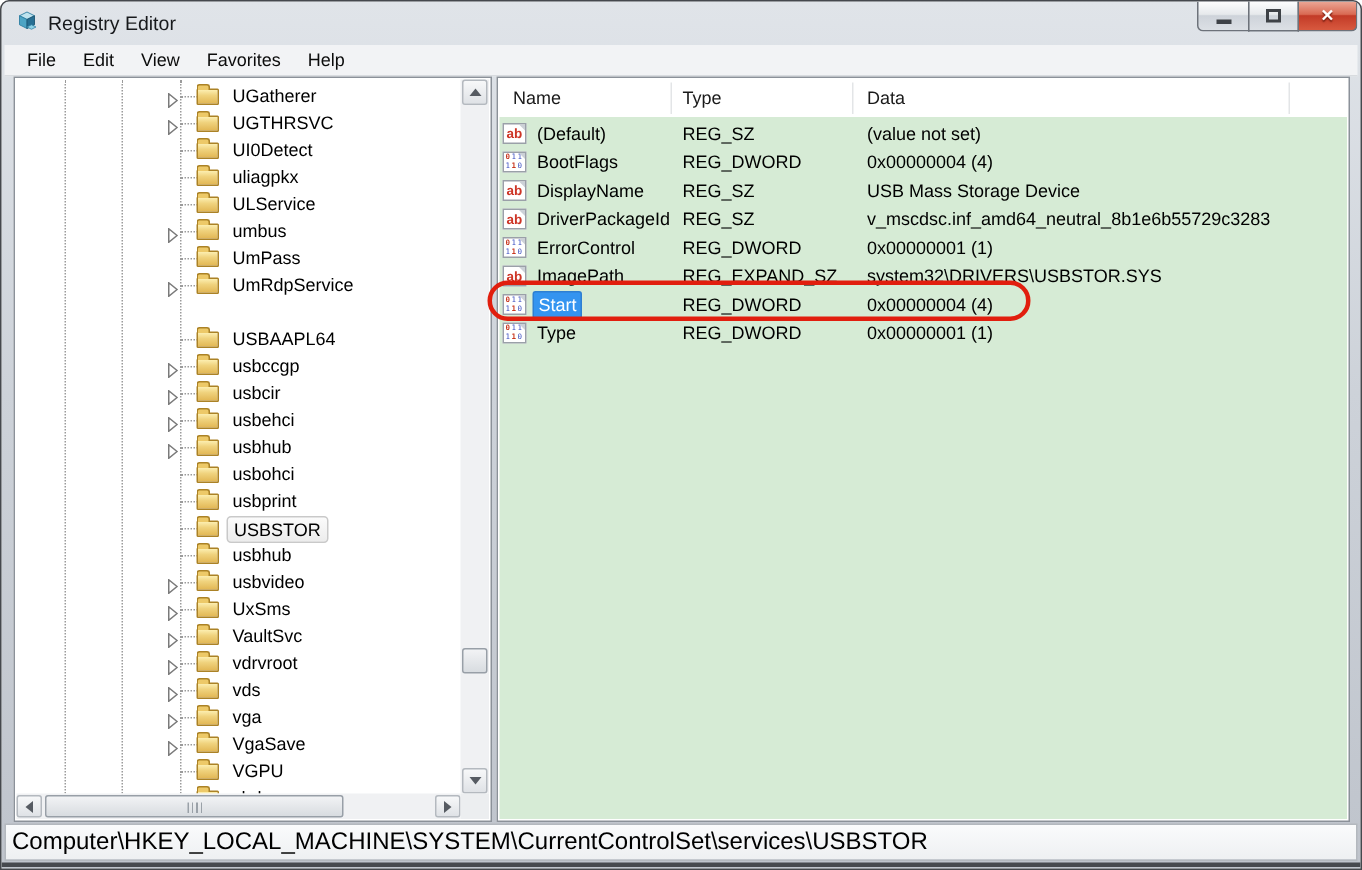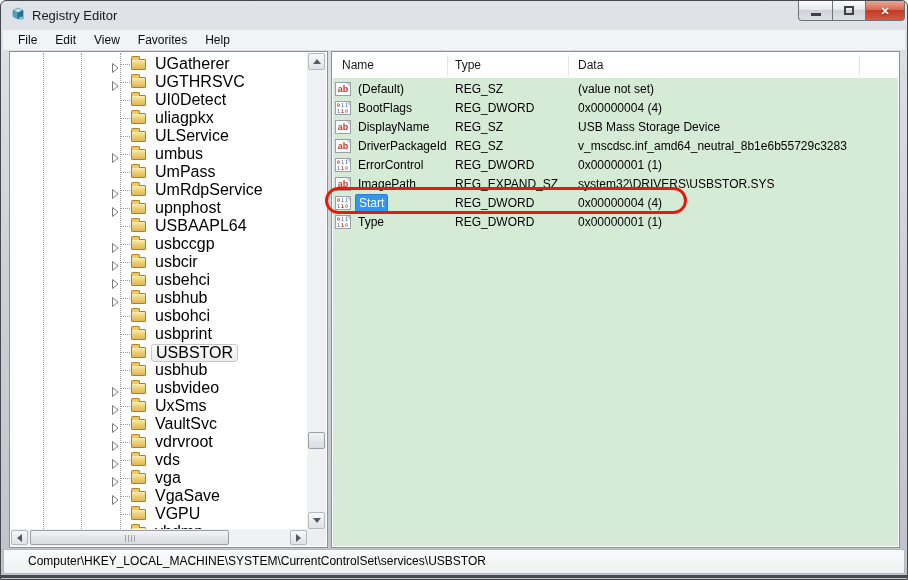--- a/index.html
+++ b/index.html
@@ -37,21 +37,21 @@
   .tree-rows { position:absolute; left:1px; top:1px; right:20px; bottom:18px; overflow:hidden; }
   .guide { position:absolute; top:0; bottom:0; width:0; border-left:1px dotted #9b9b9b; }
   .trow { position:absolute; left:0; right:0; height:18px; }
   .texp { position:absolute; left:99px; top:4px; width:10px; height:10px; }
   .tdots { position:absolute; left:109px; top:9px; width:12px; border-top:1px dotted #9b9b9b; }
   .folder { position:absolute; left:120px; top:4px; width:15px; height:11px;
     background:linear-gradient(180deg,#fceeb0 0%,#f0d37e 40%,#e2b754 100%);
     border:1px solid #ab8226; border-radius:1px; }
   .folder::before { content:""; position:absolute; left:-1px; top:-4px; width:7px; height:3px;
     background:#edc968; border:1px solid #ab8226; border-bottom:none; border-radius:2px 2px 0 0; }
-  .tlabel { position:absolute; left:140px; top:0; font-size:16px; line-height:18px; color:#000; padding:0 4px; white-space:nowrap; }
+  .tlabel { position:absolute; left:140px; top:0; font-size:12px; line-height:18px; color:#000; padding:0 4px; white-space:nowrap; }
   .tlabel.tsel { background:linear-gradient(180deg,#fbfbfb,#ececec); border:1px solid #c9c9c9;
     border-radius:3px; line-height:16px; top:1px; }
 
   
   .vscroll { position:absolute; top:1px; right:1px; width:19px; bottom:18px; background:#f0f1f3; }
   .hscroll { position:absolute; left:1px; bottom:1px; right:20px; height:17px; background:#f0f1f3; }
   .scorner { position:absolute; right:1px; bottom:1px; width:19px; height:17px; background:#eceef0; }
   .sbtn { position:absolute; background:linear-gradient(180deg,#f7f8f9,#dfe2e6); border:1px solid #b4b9bf;
     border-radius:2px; display:flex; align-items:center; justify-content:center; }
   .sbtn.u { left:1px; right:1px; top:0; height:17px; }
@@ -88,21 +88,21 @@
   .bin-line { display:block; font-size:5px; line-height:5px; letter-spacing:1px; color:#3a4fc0; margin-top:1px; font-family:"DejaVu Sans Mono", monospace; }
   .bin-line b { color:#c8371f; font-weight:bold; }
 
   
   .annotation { position:absolute; left:324px; top:186px; width:362px; height:27px;
     border:3px solid var(--red,#e11e0e); border-radius:14px; z-index:40; pointer-events:none; }
 
   
   .statusbar { position:absolute; left:2px; right:2px; top:548px; height:25px;
     background:linear-gradient(180deg,#fafbfc,#eef0f2); border:1px solid #b3b8be;
-    font-size:12px; color:#000; line-height:23px; padding-left:24px; }
+    font-size:16px; color:#000; line-height:23px; padding-left:4px; }
   .bottom-edge { position:absolute; left:0; right:0; top:574px; height:3px; background:#46494e; }
 </style>
 </head>
 <body>
 
 <div class="window">
 
   <div class="titlebar">
     <span class="app-icon">
       <svg width="16" height="16" viewBox="0 0 16 16">
@@ -182,28 +182,20 @@
           <span class="tlabel">UmPass</span>
         </div>
         <div class="trow" style="top: 128px;">
           <span class="texp"><svg width="10" height="10" viewBox="0 0 10 10">
               <path d="M2.5 0.5 L8 5 L2.5 9.5 Z" fill="#ffffff" stroke="#7a7a7a"></path>
             </svg></span>
           <div class="tdots"></div>
           <div class="folder"></div>
           <span class="tlabel">UmRdpService</span>
         </div>
-        <div class="trow" style="top: 146px;">
-          <span class="texp"><svg width="10" height="10" viewBox="0 0 10 10">
-              <path d="M2.5 0.5 L8 5 L2.5 9.5 Z" fill="#ffffff" stroke="#7a7a7a"></path>
-            </svg></span>
-          <div class="tdots"></div>
-          <div class="folder"></div>
-          <span class="tlabel">upnphost</span>
-        </div>
         <div class="trow" style="top: 164px;">
           <div class="tdots"></div>
           <div class="folder"></div>
           <span class="tlabel">USBAAPL64</span>
         </div>
         <div class="trow" style="top: 182px;">
           <span class="texp"><svg width="10" height="10" viewBox="0 0 10 10">
               <path d="M2.5 0.5 L8 5 L2.5 9.5 Z" fill="#ffffff" stroke="#7a7a7a"></path>
             </svg></span>
           <div class="tdots"></div>

